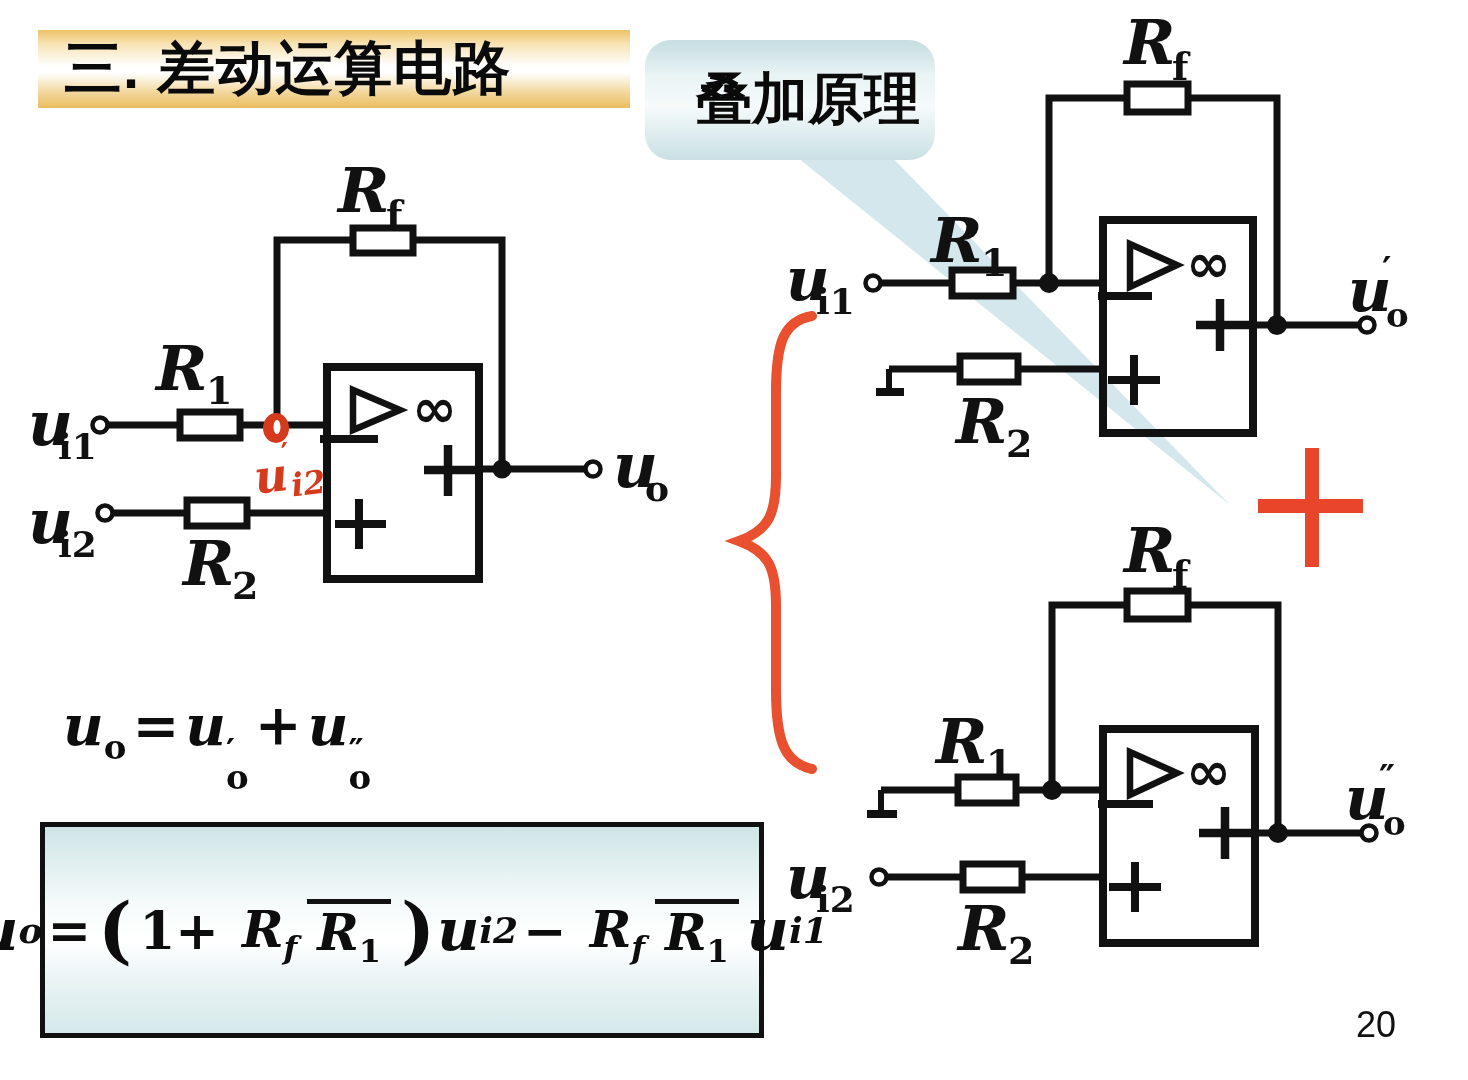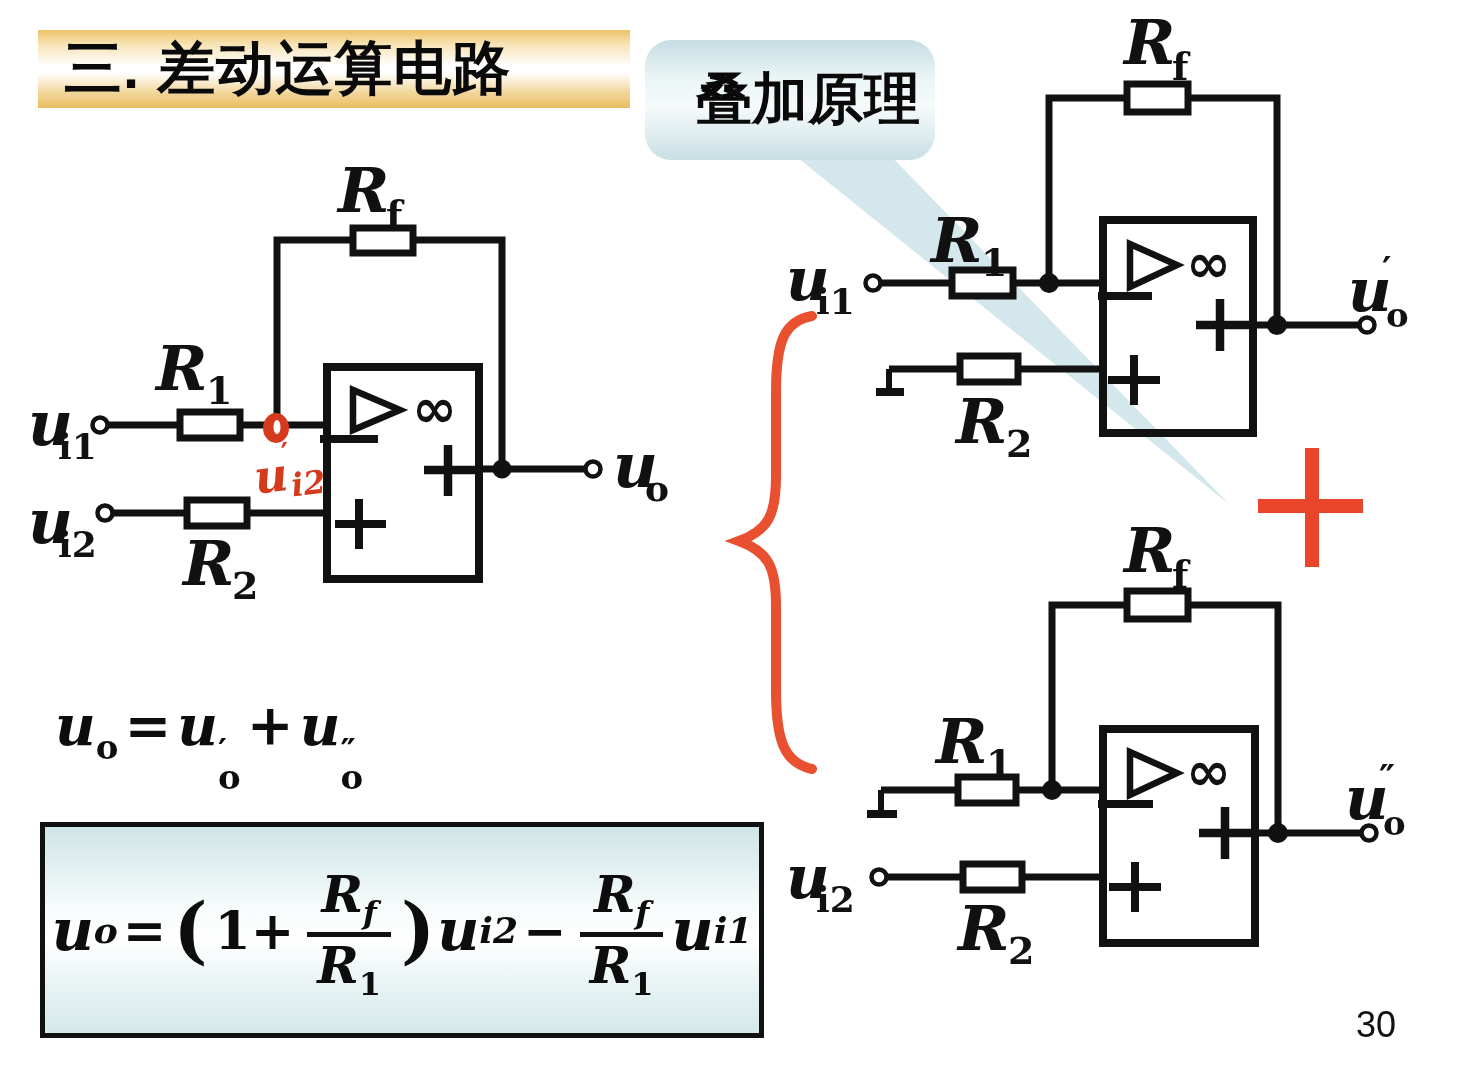--- a/index.html
+++ b/index.html
@@ -23,40 +23,40 @@
 
   
   .callout{position:absolute;left:645px;top:40px;width:290px;height:120px;z-index:3;
     border-radius:26px;
     background:linear-gradient(180deg,#c6dde2 0%,#e9f4f5 30%,#f6fafb 55%,#e2eff1 75%,#c9dfe4 100%);
     display:flex;align-items:center;justify-content:center;}
   .callout span{font-family:"Liberation Sans","DejaVu Sans",sans-serif;font-weight:700;
     font-size:56px;color:#0a0a0a;white-space:nowrap;margin-left:36px;}
 
   
-  .sumeq{position:absolute;left:55px;top:692px;z-index:2;white-space:nowrap;
+  .sumeq{position:absolute;left:63px;top:692px;z-index:2;white-space:nowrap;
     font-family:"DejaVu Serif",serif;font-style:italic;font-weight:700;font-size:56px;color:#0d0d0d;}
   .sumeq .ss{font-size:34px;font-style:normal;vertical-align:-14px;}
   .sumeq .op{font-style:normal;margin:0 6px;}
   .sumeq .pcol{display:inline-flex;flex-direction:column;align-items:flex-start;
     vertical-align:-18px;line-height:1;}
   .sumeq .pp{display:block;font-size:34px;font-style:normal;height:26px;}
   .sumeq .ps{display:block;font-size:34px;font-style:normal;height:34px;}
 
   
   .fbox{position:absolute;left:40px;top:822px;width:714px;height:206px;z-index:2;
     border:5px solid #111;
     background:linear-gradient(180deg,#cfe4e6 0%,#f6fbfb 38%,#ffffff 55%,#e3f0f1 82%,#d5e9ea 100%);
     display:flex;align-items:center;justify-content:center;color:#0d0d0d;}
   .fbox .fv{font-family:"DejaVu Serif",serif;font-style:italic;font-weight:700;font-size:58px;}
   .fbox .fs{font-family:"DejaVu Serif",serif;font-style:italic;font-weight:700;font-size:36px;vertical-align:-16px;}
   .fbox .fsu{font-style:normal;}
   .fbox .fo{font-family:"DejaVu Serif",serif;font-weight:700;font-size:52px;margin:0 5px;}
   .fbox .fpar{font-family:"DejaVu Serif",serif;font-weight:700;font-size:72px;line-height:0;margin:0 2px;}
-  .fbox .frac{display:inline-flex;flex-direction:column;align-items:center;margin:0 8px;transform:translateY(4px);}
+  .fbox .frac{display:inline-flex;flex-direction:row;align-items:center;margin:0 8px;transform:translateY(4px);}
   .fbox .num,.fbox .den{font-family:"DejaVu Serif",serif;font-style:italic;font-weight:700;
     font-size:50px;padding:0 10px;line-height:1.15;}
   .fbox .den{border-top:5px solid #111;}
   .fbox .num .fs,.fbox .den .fs{font-size:32px;vertical-align:-12px;}
 
   
   .pagenum{position:absolute;left:1356px;top:1004px;z-index:2;
     font-family:"Liberation Sans","DejaVu Sans",sans-serif;font-size:36px;color:#111;}
 </style>
 </head>
@@ -251,14 +251,14 @@
       <span class="fs">i2</span>
     <span class="fo">−</span>
     <span class="frac">
       <span class="num"><span>R</span><span class="fs">f</span></span>
       <span class="den"><span>R</span><span class="fs fsu">1</span></span>
     </span>
     <span class="fv">u</span>
       <span class="fs">i1</span>
   </div>
 
-  <div class="pagenum">30</div>
+  <div class="pagenum">20</div>
 </div>
 
 </body></html>

